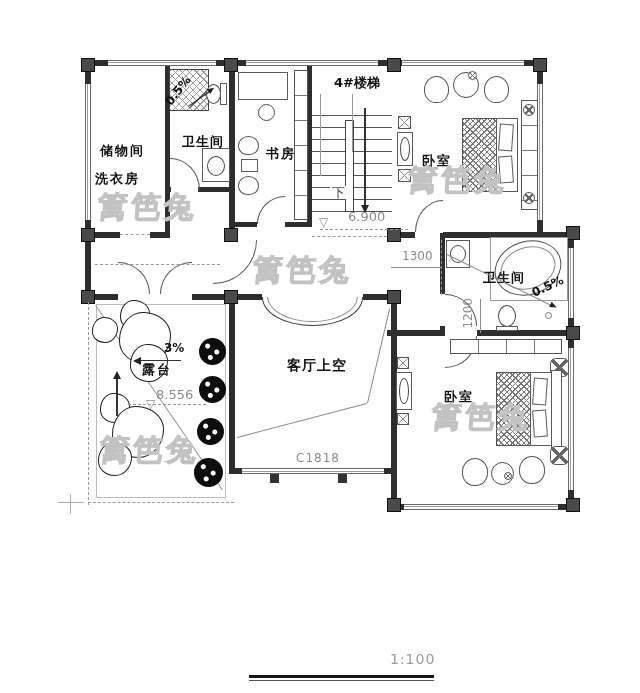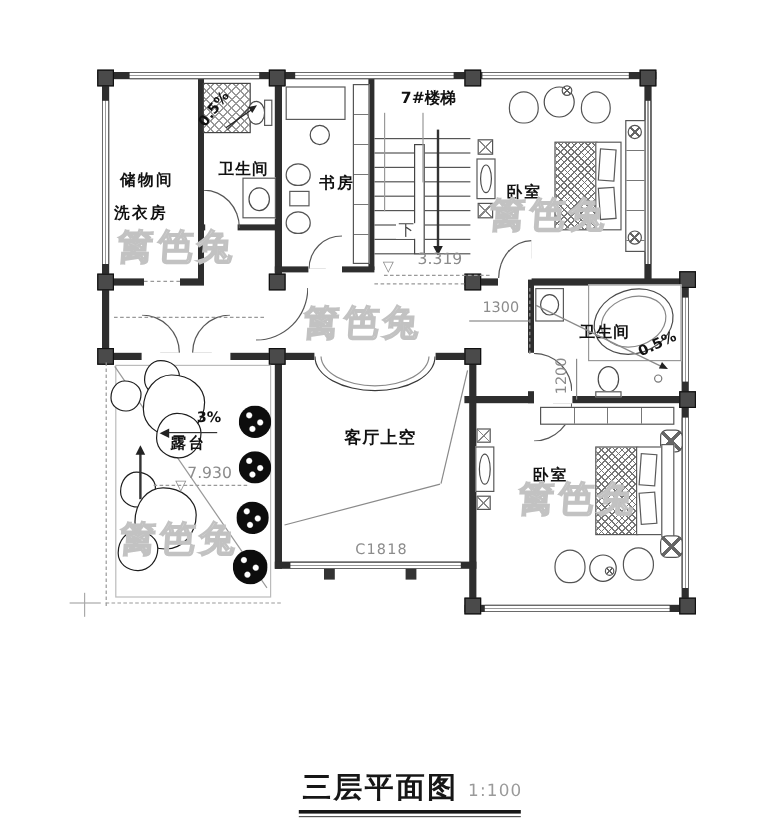--- a/index.html
+++ b/index.html
@@ -223,32 +223,32 @@
   <div class="a plant" style="left:194px;top:458px;width:29px;height:29px;"></div>
   <div class="a dark" style="left:116px;top:378px;width:1.5px;height:38px;"></div>
   <div class="a tri tri-up" style="left:113px;top:371px;"></div>
   <div class="a dark" style="left:139px;top:360px;width:42px;height:1.2px;"></div>
   <div class="a tri tri-left" style="left:133px;top:357px;"></div>
 
   <div class="a lbl" style="left:100px;top:144px;">储物间</div>
   <div class="a lbl" style="left:95px;top:172px;">洗衣房</div>
   <div class="a lbl" style="left:182px;top:135px;letter-spacing:1px;">卫生间</div>
   <div class="a lbl" style="left:266px;top:147px;">书房</div>
-  <div class="a lbl" style="left:334px;top:76px;letter-spacing:0;">7#楼梯</div>
+  <div class="a lbl" style="left:334px;top:76px;letter-spacing:0;">4#楼梯</div>
   <div class="a lbl" style="left:422px;top:154px;">卧室</div>
   <div class="a lbl" style="left:483px;top:271px;letter-spacing:1px;">卫生间</div>
   <div class="a lbl" style="left:444px;top:390px;">卧室</div>
   <div class="a lbl" style="left:142px;top:363px;">露台</div>
   <div class="a lbl" style="left:287px;top:358px;font-size:14px;letter-spacing:1px;">客厅上空</div>
 
   <div class="a lbl" style="left:330px;top:186px;background:#fff;padding:0 2px;font-weight:normal;color:#444;">下</div>
-  <div class="a dim" style="left:348px;top:210px;font-size:13px;">3.319</div>
+  <div class="a dim" style="left:348px;top:210px;font-size:13px;">6.900</div>
   <div class="a dim" style="left:319px;top:216px;font-size:12px;">▽</div>
   <div class="a dashh" style="left:320px;top:229px;width:88px;"></div>
-  <div class="a dim" style="left:156px;top:388px;font-size:13px;">7.930</div>
+  <div class="a dim" style="left:156px;top:388px;font-size:13px;">8.556</div>
   <div class="a dim" style="left:146px;top:398px;font-size:12px;">▽</div>
   <div class="a dashh" style="left:128px;top:404px;width:78px;"></div>
   <div class="a dim" style="left:402px;top:250px;">1300</div>
   <div class="a thin" style="left:391px;top:267px;width:50px;height:1px;"></div>
   <div class="a dim vtext" style="left:462px;top:298px;">1200</div>
   <div class="a thin" style="left:480px;top:299px;width:1px;height:34px;"></div>
   <div class="a dim" style="left:296px;top:452px;letter-spacing:1px;">C1818</div>
   <div class="a lbl" style="left:163px;top:100px;transform:rotate(-52deg);transform-origin:0 0;font-size:12px;letter-spacing:0;">0.5%</div>
   <div class="a" style="left:188px;top:106px;width:26px;height:1.2px;background:#222;transform:rotate(-35deg);transform-origin:0 0;">
     <div class="tri tri-right" style="position:absolute;right:-6px;top:-3px;"></div>
@@ -258,18 +258,17 @@
     <div class="tri tri-right" style="position:absolute;right:-6px;top:-3px;border-left-color:#222;"></div>
   </div>
   <div class="a lbl" style="left:164px;top:342px;font-size:12px;letter-spacing:0;">3%</div>
 
   <div class="a wm" style="left:98px;top:192px;">篱笆兔</div>
   <div class="a wm" style="left:253px;top:255px;">篱笆兔</div>
   <div class="a wm" style="left:408px;top:165px;">篱笆兔</div>
   <div class="a wm" style="left:100px;top:435px;">篱笆兔</div>
   <div class="a wm" style="left:432px;top:402px;">篱笆兔</div>
 
-  <div class="a titlebar" style="left:252px;top:644px;">三层平面图</div>
   <div class="a dim" style="left:390px;top:652px;font-size:14px;color:#9a9a9a;letter-spacing:1px;">1:100</div>
   <div class="a" style="left:249px;top:675px;width:185px;height:3px;background:#161616;"></div>
   <div class="a" style="left:249px;top:680px;width:185px;height:1px;background:#555;"></div>
 
 </div>
 
 </body></html>

